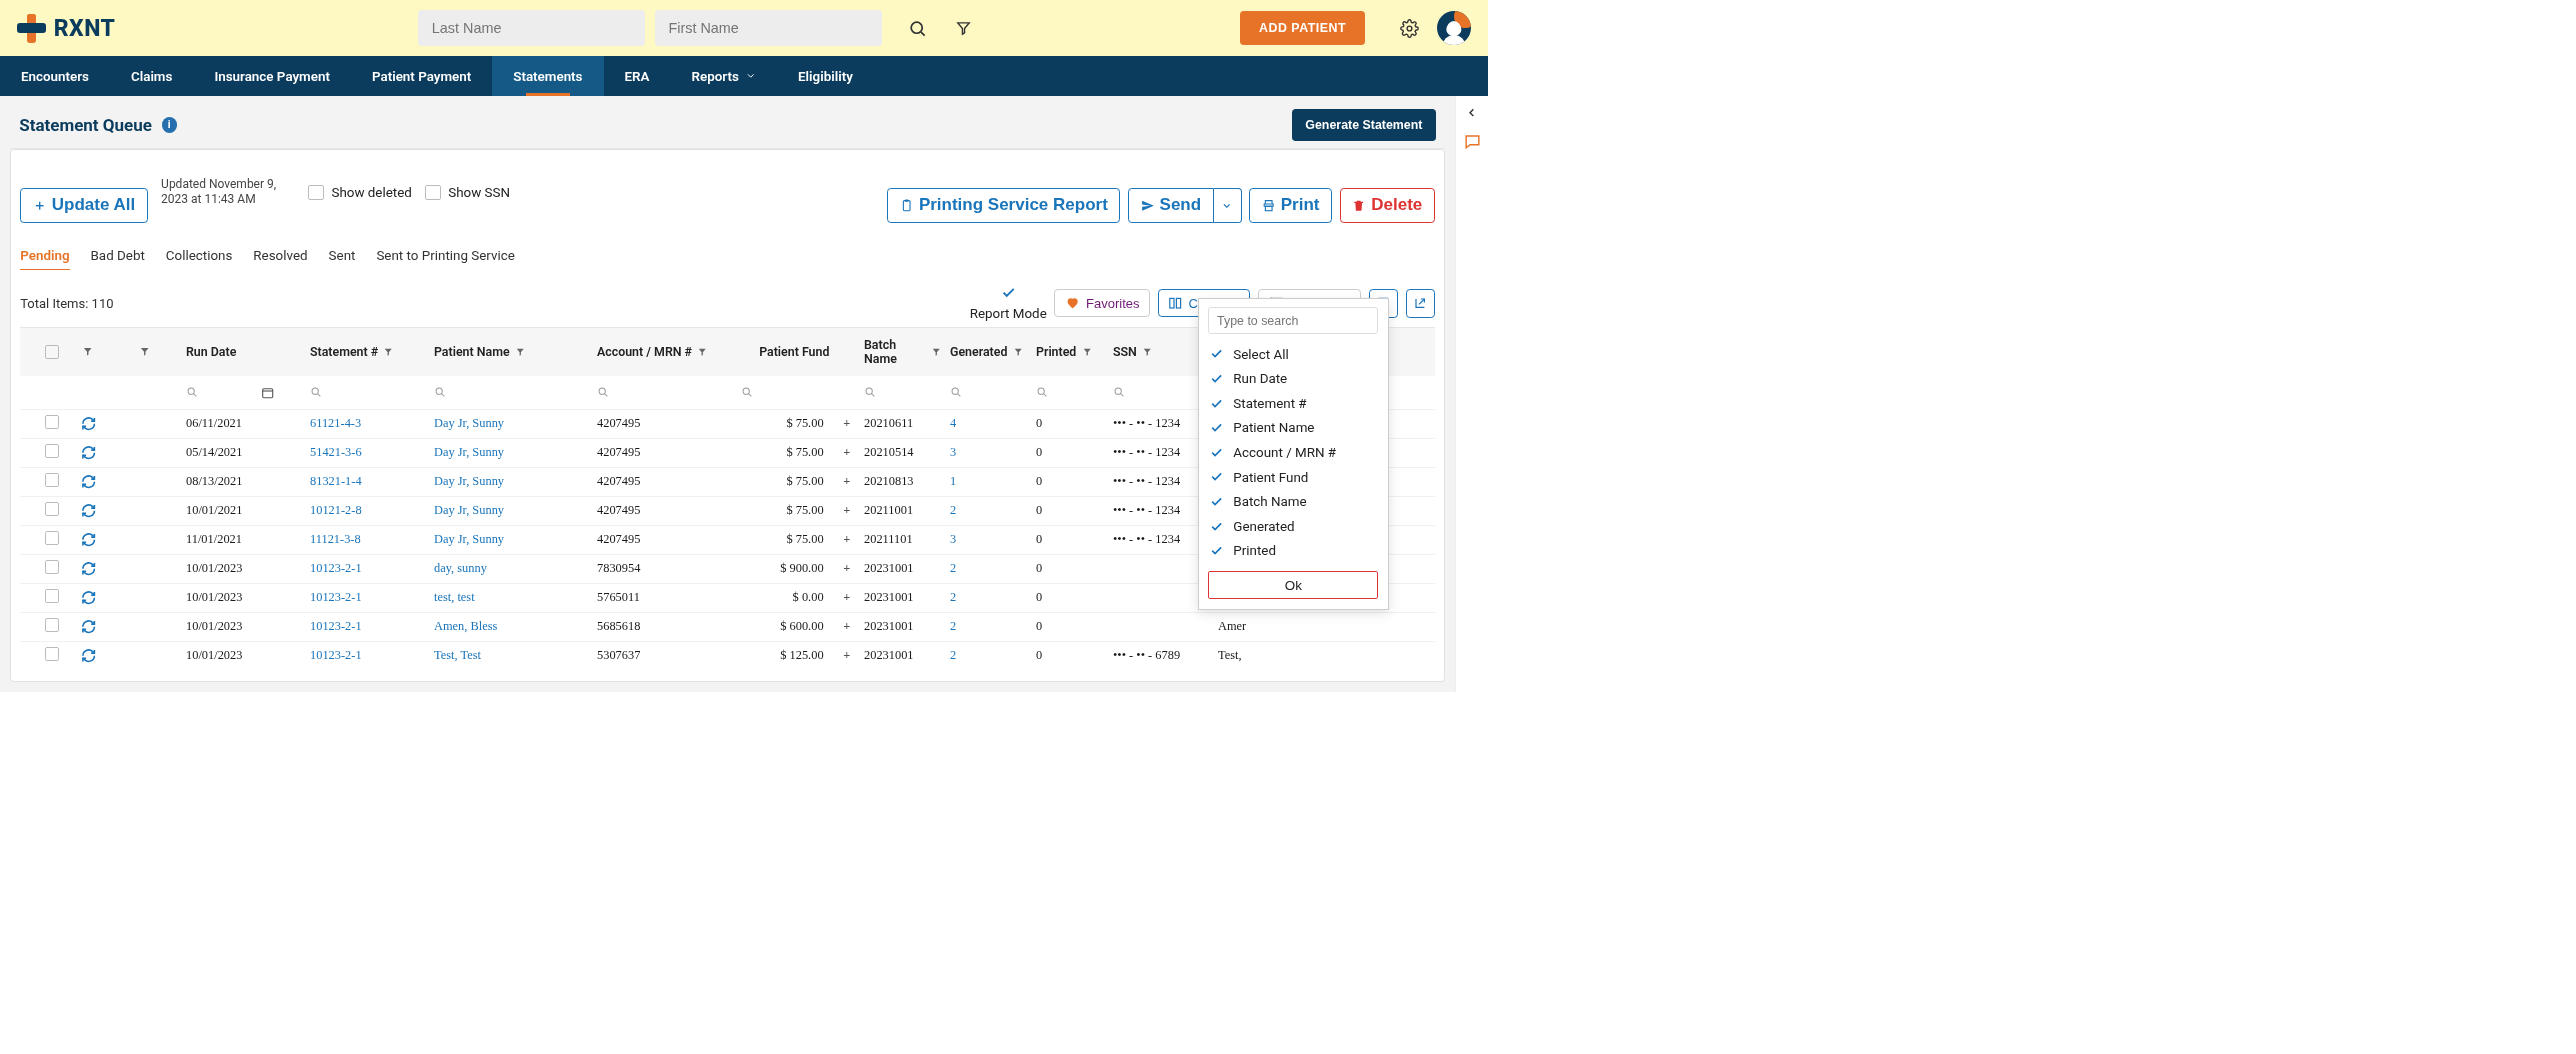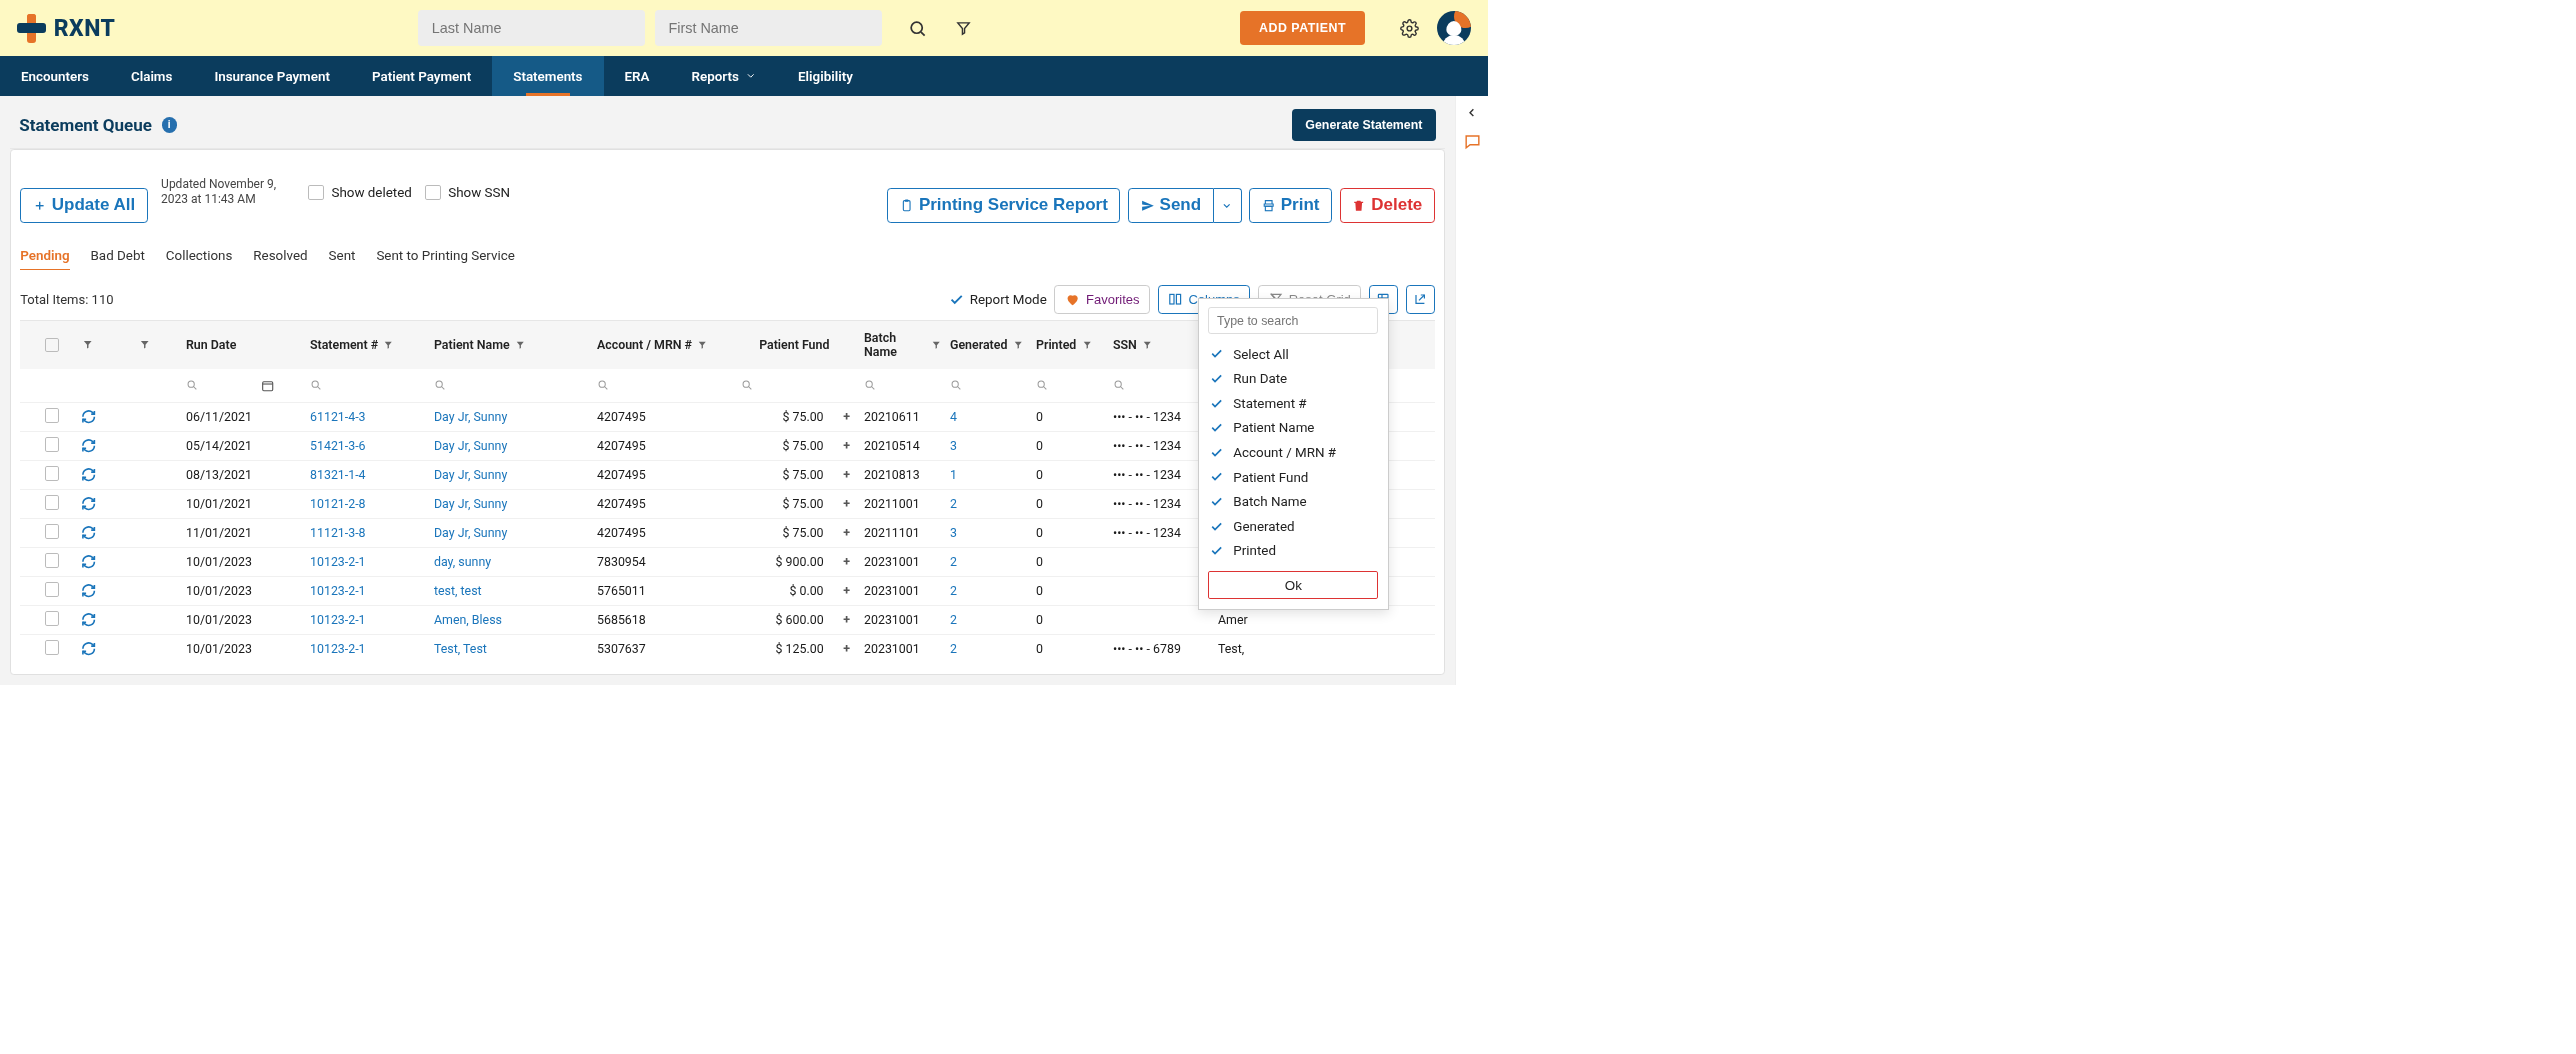--- a/index.html
+++ b/index.html
@@ -52,35 +52,35 @@
   .chk .box { width:15.3px;height:15.3px;border:1.4px solid #bbb;border-radius:1.9px; display:inline-block;}
   .toolbar1-right { margin-left:auto; display:flex; gap:7.7px;}
 
   .subtabs { display:flex; gap:21px; margin-top:25px; border-bottom: none;}
   .subtab { font-size:13.4px; color:#333; padding-bottom:5.7px; cursor:pointer; }
   .subtab.active { color:#e67328; border-bottom:1.9px solid #e67328; font-weight:600;}
 
   .grid-toolbar { display:flex; align-items:center; margin-top:15.3px; gap:7.7px; }
   .total-items { font-size:13px; color:#333; }
   .grid-toolbar-right { margin-left:auto; display:flex; align-items:center; gap:7.7px; position:relative;}
-  .gt-chk { display:flex; align-items:center; gap:5.7px; font-size:13.4px; color:#222; cursor:pointer;}
+  .gt-chk { display:flex; align-items:center; gap:5.7px; font-size:13.4px; color:#222; cursor:pointer;flex-direction:column;}
   .gt-btn { border:1px solid #ccc; background:#fff; border-radius:3.8px; padding:5.7px 9.6px; font-size:13px; display:inline-flex; align-items:center; gap:5.7px; cursor:pointer; color:#701a75;}
   .gt-btn.fav svg{ color:#e67328;}
   .gt-btn.cols { border-color:#1a75bb; color:#1a75bb;}
   .gt-iconbtn { border:1px solid #ccc; background:#fff;border-radius:3.8px;width:29px;height:29px;display:inline-flex;align-items:center;justify-content:center;cursor:pointer; color:#555;}
   .gt-iconbtn.blue{border-color:#1a75bb;color:#1a75bb;}
 
   
   .grid { margin-top:5.7px; border-top:1px solid #e6e6e6;}
   .grid-header, .grid-filter, .grid-row { display:grid; grid-template-columns: 57px 57px 48px 124px 124px 163px 144px 96px 27px 86px 86px 77px 105px 67px 77px; align-items:center; }
   .grid-header { background:#f6f6f6; height:48px; font-size:12.4px; font-weight:600; color:#222;}
   .grid-header .hc { display:flex; align-items:center; gap:3.8px; padding:3.8px 3.8px; line-height:1.15;}
   .grid-filter { height:33px; }
   .grid-filter .fc { color:#999; font-size:12.4px; padding:0 3.8px;}
-  .grid-row { height:29px; font-size:12.4px; border-top:1px solid #f0f0f0;}
+  .grid-row { height:29px; font-size:12.4px; border-top:1px solid #f0f0f0;font-family:Liberation Serif, serif;}
   .cell { padding:0 3.8px; white-space:nowrap; overflow:hidden; text-overflow:ellipsis;}
   .cell.link { color:#1a75bb; cursor:pointer;}
   .cell.right { text-align:right; padding-right:9.6px;}
   .rowchk { width:14.4px;height:14.4px;border:1.4px solid #bbb;border-radius:1.9px;display:inline-block;margin-left:21px;}
   .refresh-icon{ color:#1a75bb; }
   .plus-cell{ color:#555; font-weight:bold; text-align:center; cursor:pointer;}
   .filter-icon{ width:13.4px;height:13.4px;display:inline-flex;align-items:center;justify-content:center;color:#888;}
 
   
   .cols-dropdown { position:absolute; top:13px; right:46px; width:191px; background:#fff; border:1px solid #ccc; box-shadow:0 3.8px 11.5px rgba(0,0,0,.12); z-index:50; padding:7.7px 0 0 0;}

